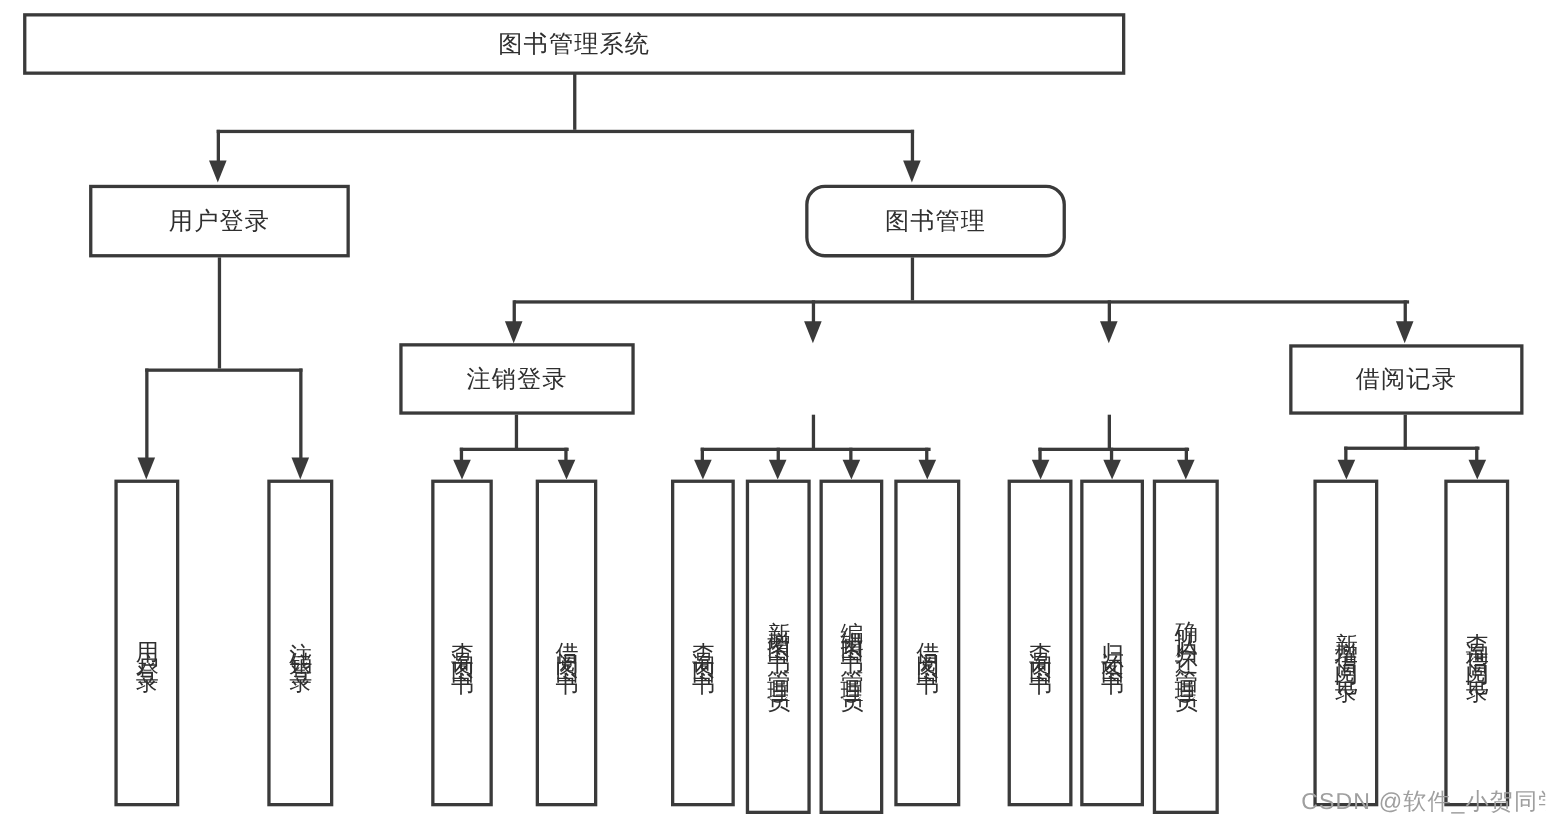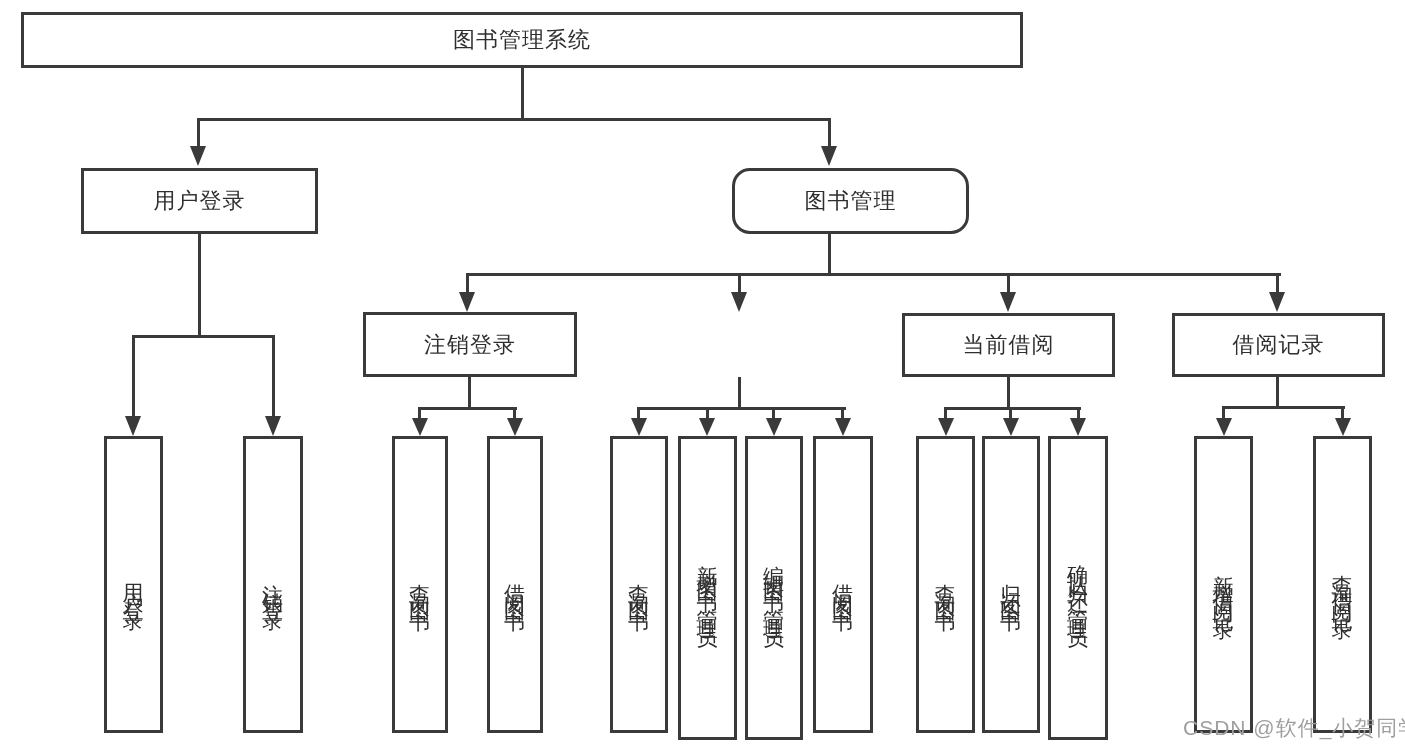--- a/index.html
+++ b/index.html
@@ -87,23 +87,20 @@
   <div class="line v" style="left:738px;top:273px;height:21px;"></div>
   <div class="arr" style="left:731px;top:292px;"></div>
   <div class="line v" style="left:1007px;top:273px;height:21px;"></div>
   <div class="arr" style="left:1000px;top:292px;"></div>
   <div class="line v" style="left:1276px;top:273px;height:21px;"></div>
   <div class="arr" style="left:1269px;top:292px;"></div>
 
   <div class="node" id="b-rec">
     <span>注销登录</span>
   </div>
-  <div class="node" id="b-current">
-    <span>当前借阅</span>
-  </div>
   <div class="node" id="b-records">
     <span>借阅记录</span>
   </div>
 
   <div class="line v" style="left:468px;top:377px;height:33px;"></div>
   <div class="line h" style="left:418px;top:407px;width:99px;"></div>
   <div class="line v" style="left:418px;top:407px;height:14px;"></div>
   <div class="arr small" style="left:412px;top:418px;"></div>
   <div class="line v" style="left:513px;top:407px;height:14px;"></div>
   <div class="arr small" style="left:507px;top:418px;"></div>

